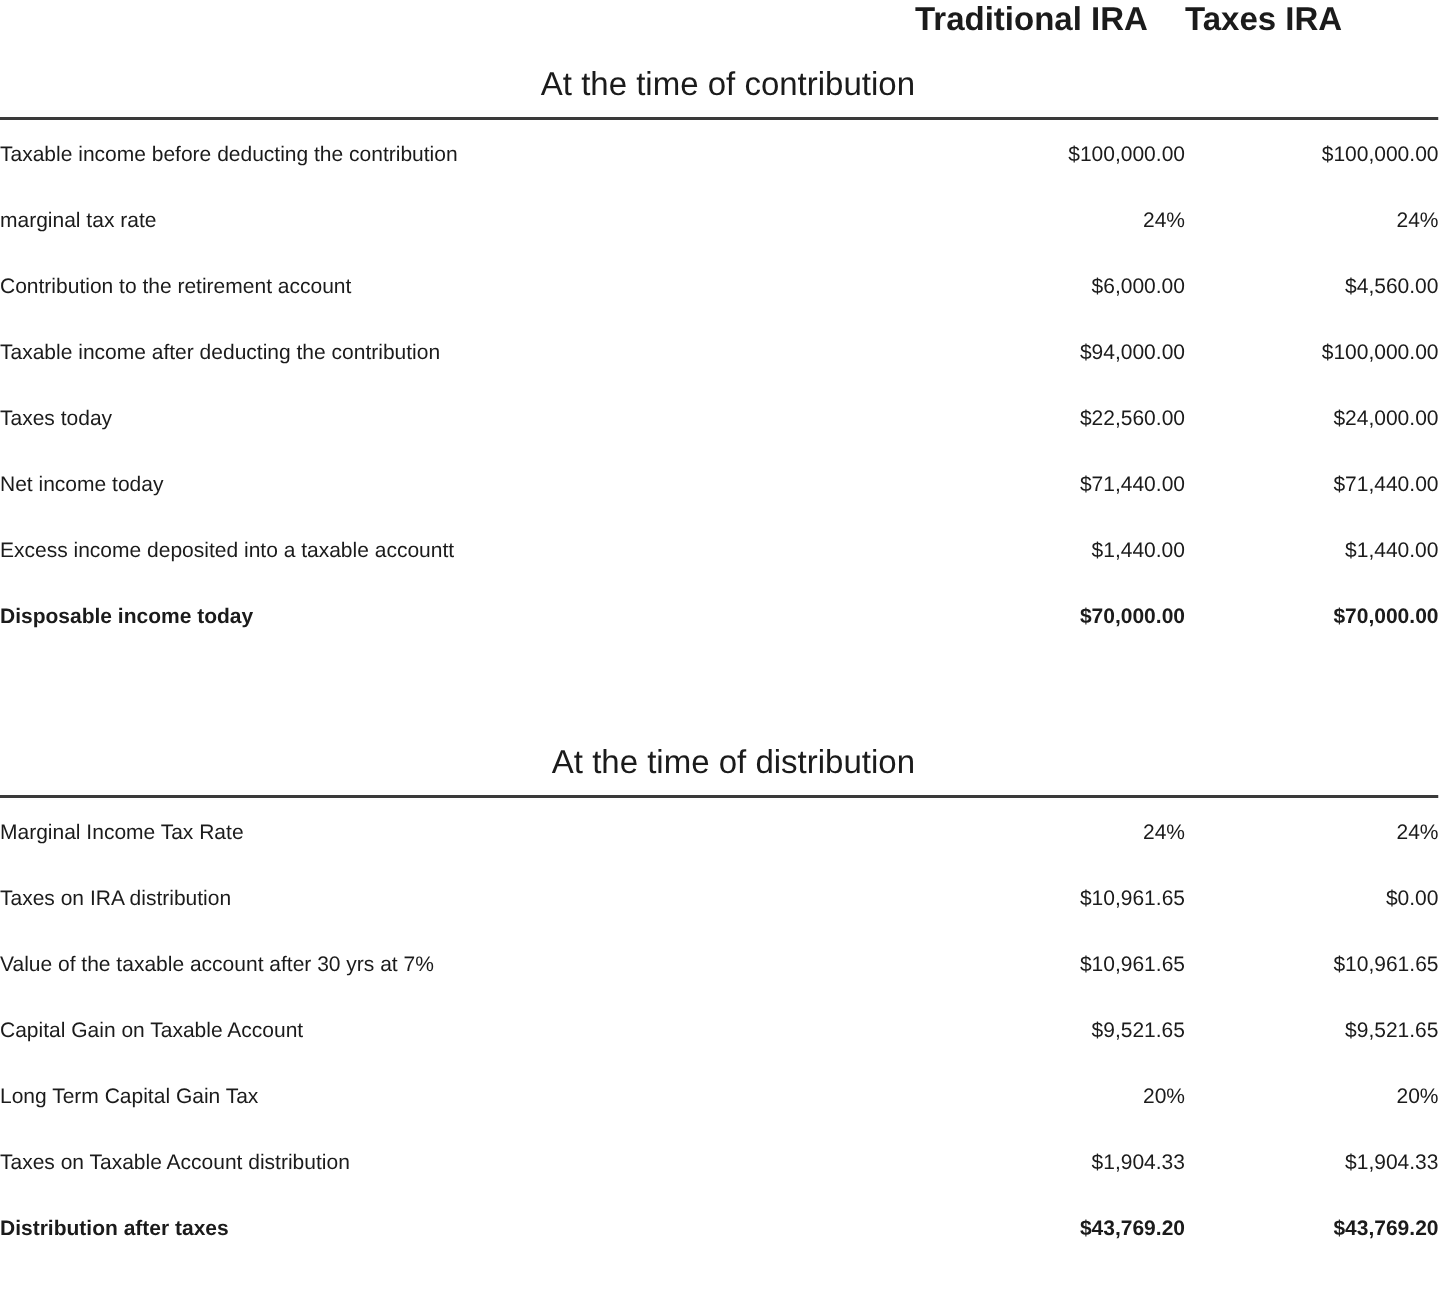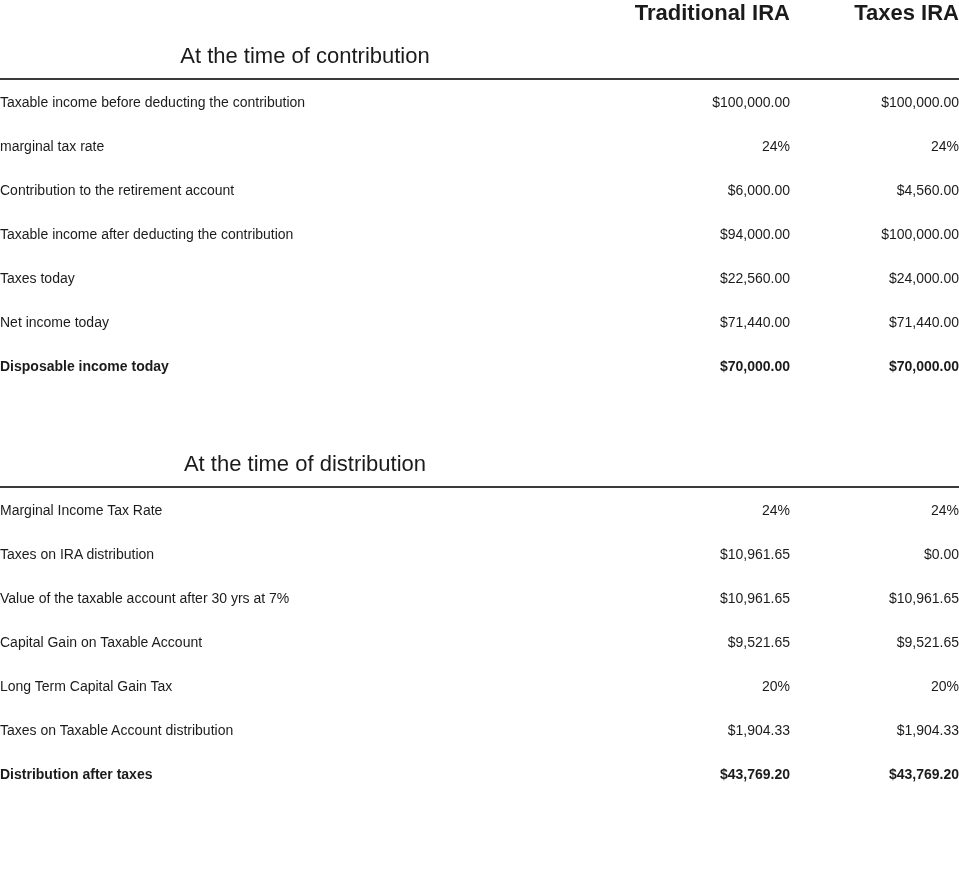--- a/index.html
+++ b/index.html
@@ -37,35 +37,35 @@
   tr.header-row th {
     padding: 0 0 10px 0;
     vertical-align: bottom;
     font-weight: bold;
     font-size: 22px;
     line-height: 26px;
     border: none;
   }
   th.h-label { text-align: left; }
   th.h-col {
-    text-align: right;
+    text-align: left;
     padding-right: 9px;
     white-space: nowrap;
   }
 
   
   tr.section-row td {
     padding: 6px 0 8px 0;
     font-size: 22px;
     line-height: 28px;
     border-bottom: 2px solid #3a3a3a;
     border-top: none;
     vertical-align: bottom;
   }
-  tr.section-row td.s-label { text-align: center; }
+  tr.section-row td.s-label { text-align: right; }
   tr.section-row td.s-blank { }
 
   
   tr.data-row td {
     padding: 7px 0 7px 0;
     font-size: 14px;
     line-height: 30px;
     border: none;
     vertical-align: baseline;
   }
@@ -135,20 +135,25 @@
         <tr class="data-row">
           <td class="d-label">Taxes today</td>
           <td class="d-val">$22,560.00</td>
           <td class="d-val">$24,000.00</td>
         </tr>
         <tr class="data-row">
           <td class="d-label">Net income today</td>
           <td class="d-val">$71,440.00</td>
           <td class="d-val">$71,440.00</td>
         </tr>
+        <tr class="data-row">
+          <td class="d-label">Excess income deposited into a taxable accountt</td>
+          <td class="d-val">$1,440.00</td>
+          <td class="d-val">$1,440.00</td>
+        </tr>
         <tr class="data-row total">
           <td class="d-label">Disposable income today</td>
           <td class="d-val">$70,000.00</td>
           <td class="d-val">$70,000.00</td>
         </tr>
         <tr class="spacer-row">
           <td colspan="3"></td>
         </tr>
         <tr class="section-row">
           <td class="s-label">At the time of distribution</td>

